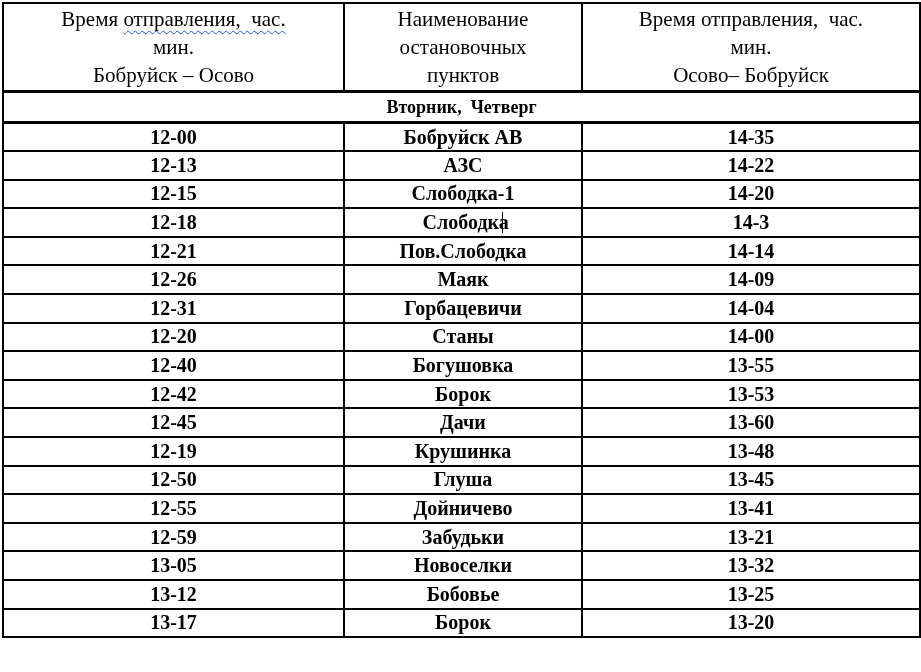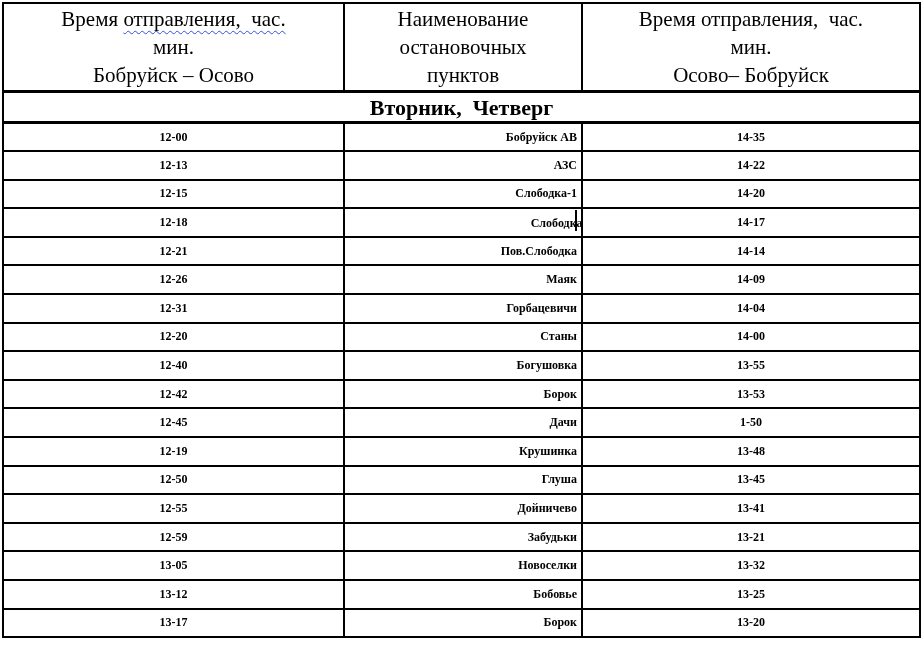--- a/index.html
+++ b/index.html
@@ -51,39 +51,39 @@
   .squiggle {
     text-decoration: underline;
     text-decoration-style: wavy;
     text-decoration-thickness: 1px;
     text-underline-offset: 4px;
     text-decoration-skip-ink: none;
   }
 
   tr.day-row td {
     font-weight: bold;
-    font-size: 22px;
+    font-size: 18px;
     text-align: center;
     height: 31px;
     line-height: 27px;
     white-space: pre-wrap;
     border-bottom-width: 3px;
     padding: 0;
   }
 
   tbody td.cell {
     font-weight: bold;
-    font-size: 12px;
+    font-size: 20px;
     height: 28.6px;
     line-height: 25px;
     vertical-align: middle;
     padding: 0 4px;
   }
   td.time { text-align: center; }
-  td.stop { text-align: right; padding-left: 7px; }
+  td.stop { text-align: center; padding-left: 7px; }
 
   .text-caret {
     display: inline-block;
     width: 1.6px;
     height: 21px;
     background: #000000;
     margin-left: -7px;
     vertical-align: -4px;
   }
 </style>
@@ -131,21 +131,21 @@
     <td class="cell time"><span>14-22</span></td>
   </tr>
         <tr>
     <td class="cell time"><span>12-15</span></td>
     <td class="cell stop"><span>Слободка-1</span></td>
     <td class="cell time"><span>14-20</span></td>
   </tr>
         <tr>
     <td class="cell time"><span>12-18</span></td>
     <td class="cell stop"><span>Слободка</span><span class="text-caret"></span></td>
-    <td class="cell time"><span>14-17</span></td>
+    <td class="cell time"><span>14-3</span></td>
   </tr>
         <tr>
     <td class="cell time"><span>12-21</span></td>
     <td class="cell stop"><span>Пов.Слободка</span></td>
     <td class="cell time"><span>14-14</span></td>
   </tr>
         <tr>
     <td class="cell time"><span>12-26</span></td>
     <td class="cell stop"><span>Маяк</span></td>
     <td class="cell time"><span>14-09</span></td>
@@ -166,21 +166,21 @@
     <td class="cell time"><span>13-55</span></td>
   </tr>
         <tr>
     <td class="cell time"><span>12-42</span></td>
     <td class="cell stop"><span>Борок</span></td>
     <td class="cell time"><span>13-53</span></td>
   </tr>
         <tr>
     <td class="cell time"><span>12-45</span></td>
     <td class="cell stop"><span>Дачи</span></td>
-    <td class="cell time"><span>1-50</span></td>
+    <td class="cell time"><span>13-60</span></td>
   </tr>
         <tr>
     <td class="cell time"><span>12-19</span></td>
     <td class="cell stop"><span>Крушинка</span></td>
     <td class="cell time"><span>13-48</span></td>
   </tr>
         <tr>
     <td class="cell time"><span>12-50</span></td>
     <td class="cell stop"><span>Глуша</span></td>
     <td class="cell time"><span>13-45</span></td>

